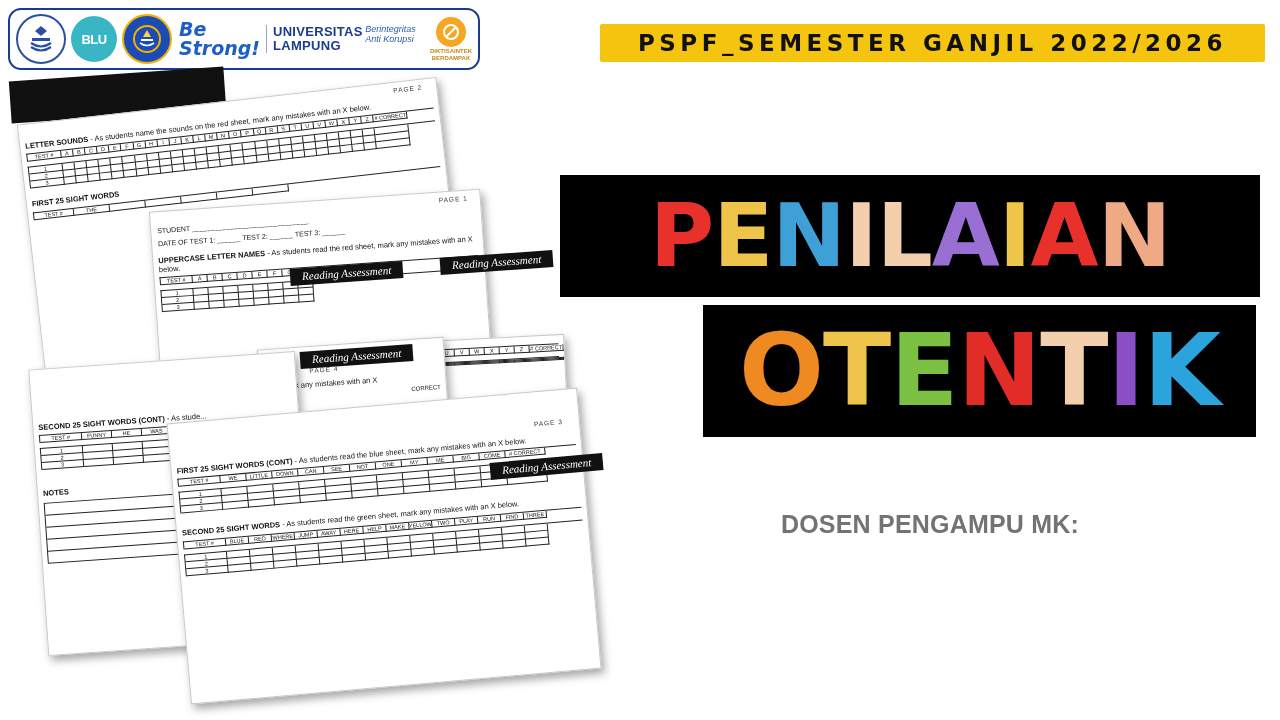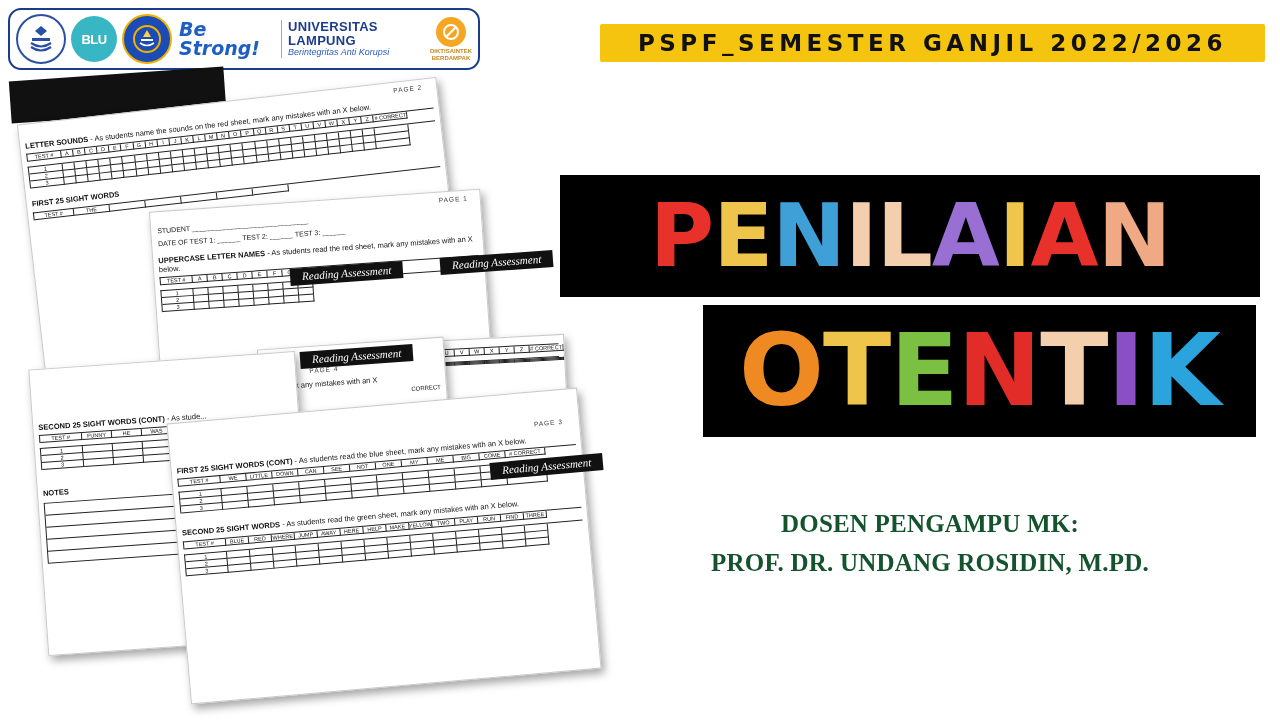--- a/index.html
+++ b/index.html
@@ -67,21 +67,20 @@
   .be-strong-title {
     font-family: "DejaVu Sans", sans-serif;
     font-size: 19px;
     font-weight: bold;
     font-style: italic;
     color: #1d5fc4;
     line-height: 1;
   }
   .unila-block {
     display: flex;
-    flex-direction: column;
     justify-content: center;
     border-left: 1px solid #9aa7c4;
     padding-left: 6px;
     margin-left: 2px;
   }
   .unila-name {
     font-size: 13px;
     font-weight: bold;
     color: #1b3b8b;
     letter-spacing: 0.3px;
@@ -185,24 +184,24 @@
 
   
   .lecturers {
     position: absolute;
     left: 600px;
     top: 505px;
     width: 660px;
     text-align: center;
   }
   .lecturers div {
-    font-family: Liberation Serif, serif;
+    font-family: Liberation Sans, sans-serif;
     font-weight: bold;
     font-size: 25px;
-    color: #14532d;
+    color: #737373;
     line-height: 1.55;
     letter-spacing: 0.2px;
   }
 
   
   .collage {
     position: absolute;
     left: 0px;
     top: 60px;
     width: 640px;
@@ -766,14 +765,13 @@
       <span class="ltr" style="color: rgb(124, 192, 67);">E</span>
       <span class="ltr" style="color: rgb(225, 44, 39);">N</span>
       <span class="ltr" style="color: rgb(243, 207, 174);">T</span>
       <span class="ltr" style="color: rgb(138, 79, 196);">I</span>
       <span class="ltr" style="color: rgb(43, 163, 220);">K</span>
     </div>
 </div>
 
 <div class="lecturers">
   <div>DOSEN PENGAMPU MK:</div>
-  <div>PROF. DR. UNDANG ROSIDIN, M.PD.</div>
 </div>
 
 </body></html>

